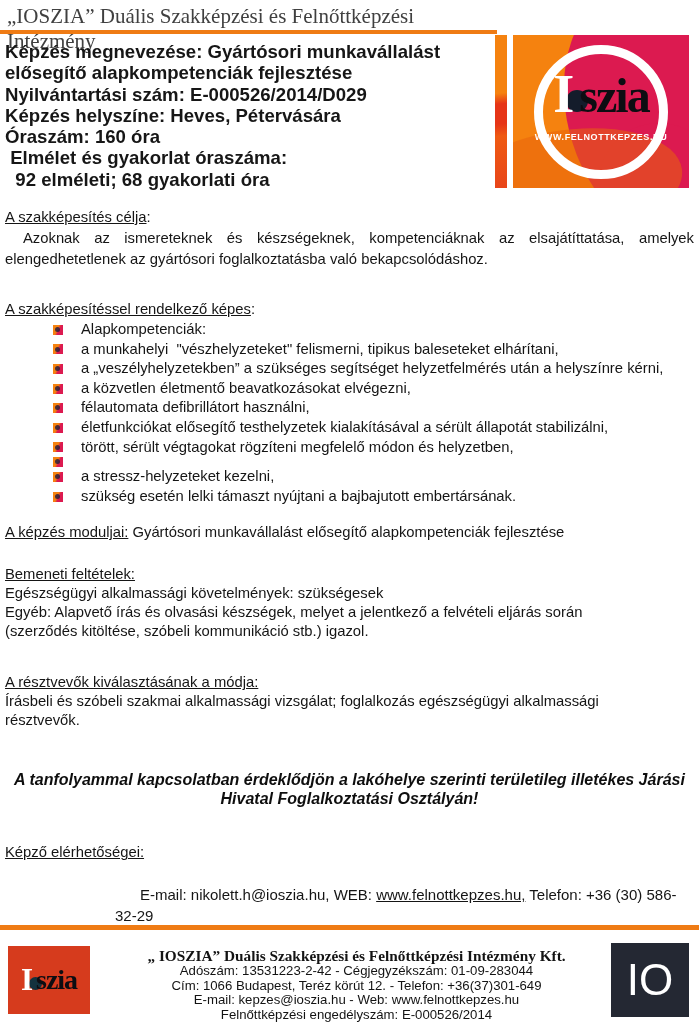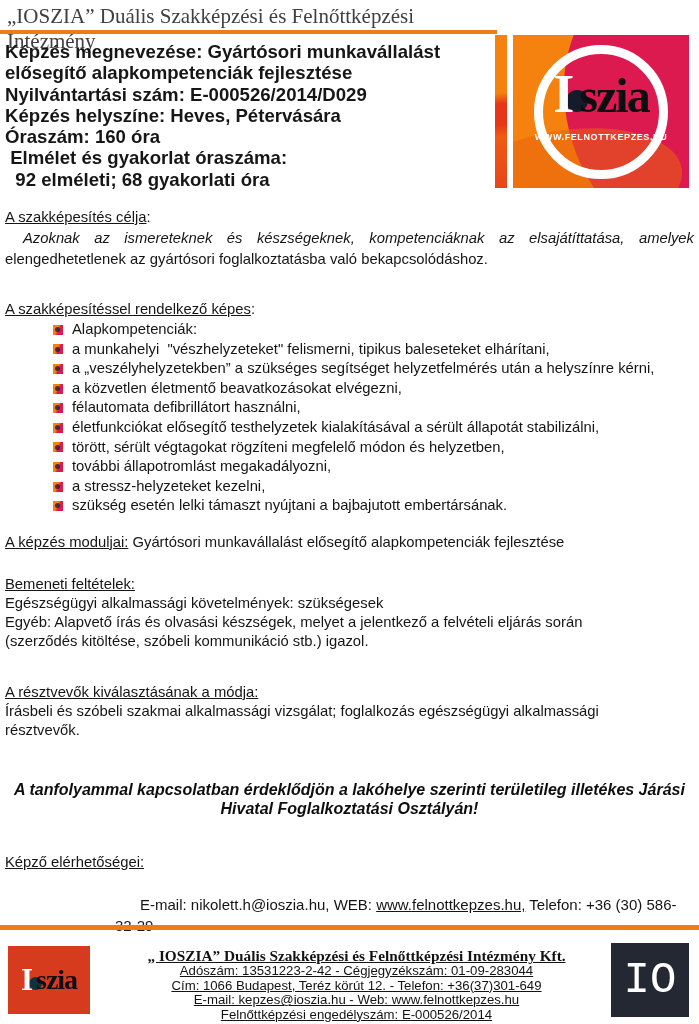--- a/index.html
+++ b/index.html
@@ -45,23 +45,23 @@
   .li-dot{width:22px;height:22px;border-radius:50%;background:#141c2b;margin:0 -9px 9px -3px;}
   .li-szia{font-size:48px;line-height:50px;font-weight:bold;color:#0d0d12;letter-spacing:-2px;z-index:1;}
   .logo-url{
     position:absolute;left:0;right:0;top:97px;text-align:center;
     font-size:9px;font-weight:bold;color:#fff;letter-spacing:.6px;z-index:2;
   }
 
   
   .content{position:absolute;left:5px;right:5px;top:207px;font-size:14.8px;line-height:21px;color:#151515;}
   .u{text-decoration:underline;text-align:right;}
-  .line-just{text-align:justify;text-align-last:justify;text-indent:18px;font-style:italic;}
+  .line-just{text-align:justify;text-align-last:justify;text-indent:18px;}
   .cap-list{list-style:none;margin:0;padding:0 0 0 23px;}
-  .cap-item{display:flex;align-items:center;gap:9px;line-height:19.6px;padding-left:25px;}
+  .cap-item{display:flex;align-items:center;gap:18px;line-height:19.6px;padding-left:25px;}
   .mini{
     flex:0 0 auto;width:10px;height:10px;position:relative;
     background:linear-gradient(115deg,#f5820f 42%,#dc1a50 58%);
   }
   .mini::after{content:'';position:absolute;left:2.2px;top:2.2px;width:5px;height:5px;border-radius:50%;background:#2a2040;opacity:.85;}
   .cap-text{white-space:pre-wrap;}
   .sec-modules{margin-top:16px;}
   .sec-entry{margin-top:22px;line-height:19px;}
   .sec-selection{margin-top:32px;line-height:19px;}
   .notice{
@@ -77,23 +77,23 @@
   .f-logo-left{
     position:absolute;left:8px;top:946px;width:82px;height:68px;background:#d63b1d;
     display:flex;justify-content:center;align-items:center;font-family:"Liberation Serif",serif;
   }
   .fl-I{font-size:31px;font-weight:600;color:#fff;margin-right:-3px;z-index:1;}
   .fl-dot{width:13px;height:13px;border-radius:50%;background:#13323e;margin:6px -6px 0 -1px;}
   .fl-szia{font-size:28px;font-weight:bold;color:#0d0d12;letter-spacing:-1px;z-index:1;}
   .f-logo-right{
     position:absolute;left:611px;top:943px;width:78px;height:74px;background:#242833;
     display:flex;justify-content:center;align-items:center;
-    font-family:Liberation Mono, monospace;font-size:44px;color:#fff;
-  }
-  .f-center{position:absolute;left:100px;right:86px;top:947px;text-align:center;color:#131313;text-decoration:underline;}
+    font-family:Liberation Sans, sans-serif;font-size:44px;color:#fff;
+  }
+  .f-center{position:absolute;left:100px;right:86px;top:947px;text-align:center;color:#131313;}
   .f-company{font-family:"Liberation Serif",serif;font-size:15.3px;font-weight:600;line-height:17px;}
   .f-line{font-size:13.2px;line-height:14.6px;}
 </style>
 </head>
 <body>
 
 <div class="top-title">„IOSZIA” Duális Szakképzési és Felnőttképzési Intézmény</div>
 <div class="top-rule"></div>
 
 <div class="course">
@@ -155,21 +155,20 @@
     <li class="cap-item">
         <span class="mini"></span>
         <span class="cap-text">életfunkciókat elősegítő testhelyzetek kialakításával a sérült állapotát stabilizálni,</span>
       </li>
     <li class="cap-item">
         <span class="mini"></span>
         <span class="cap-text">törött, sérült végtagokat rögzíteni megfelelő módon és helyzetben,</span>
       </li>
     <li class="cap-item">
         <span class="mini"></span>
-        <span class="cap-text">további állapotromlást megakadályozni,</span>
       </li>
     <li class="cap-item">
         <span class="mini"></span>
         <span class="cap-text">a stressz-helyzeteket kezelni,</span>
       </li>
     <li class="cap-item">
         <span class="mini"></span>
         <span class="cap-text">szükség esetén lelki támaszt nyújtani a bajbajutott embertársának.</span>
       </li>
   </ul>

